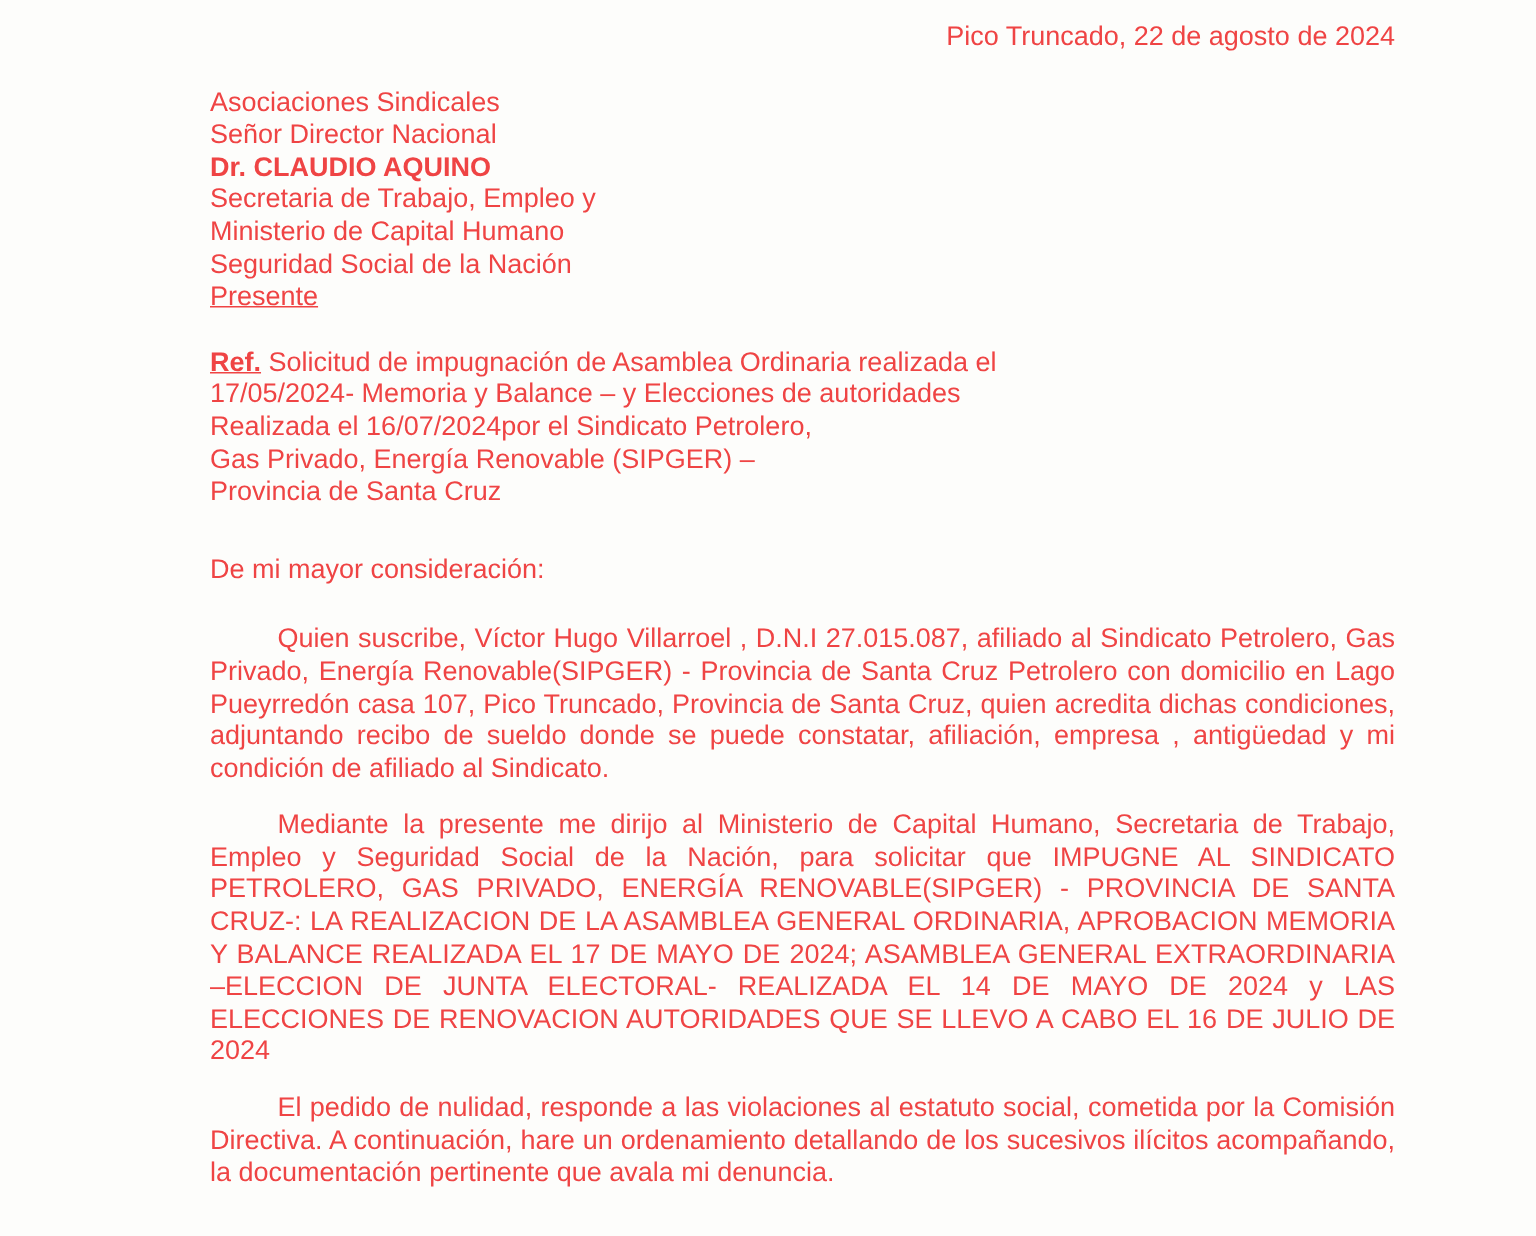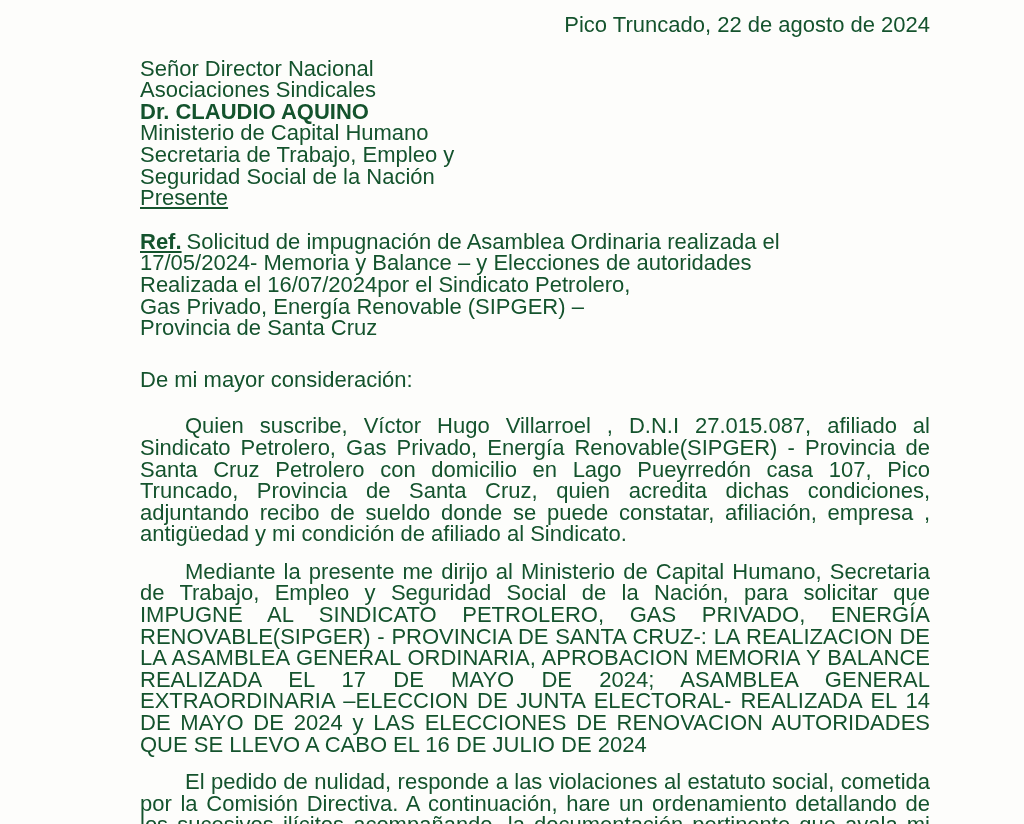--- a/index.html
+++ b/index.html
@@ -6,23 +6,23 @@
     margin: 0;
     padding: 0;
     background: #fdfdfb;
   }
   .page {
     position: relative;
     width: 1024px;
     height: 824px;
     box-sizing: border-box;
     background: #fdfdfb;
-    color: #14532d;
+    color: #ef4444;
     font-family: "Liberation Sans", "DejaVu Sans", sans-serif;
-    font-size: 22px;
+    font-size: 18px;
     line-height: 21.6px;
     padding: 14px 94px 0 140px;
     overflow: hidden;
   }
   .date-line {
     text-align: right;
     margin-bottom: 22px;
   }
   .recipient-block {
     margin-bottom: 22px;
@@ -57,25 +57,25 @@
   }
 </style>
 </head>
 <body>
 
 <div class="page">
 
   <div class="date-line">Pico Truncado, 22 de agosto de 2024</div>
 
   <div class="recipient-block">
+    <div>Asociaciones Sindicales</div>
     <div>Señor Director Nacional</div>
-    <div>Asociaciones Sindicales</div>
     <div class="bold">Dr. CLAUDIO AQUINO</div>
+    <div>Secretaria de Trabajo, Empleo y</div>
     <div>Ministerio de Capital Humano</div>
-    <div>Secretaria de Trabajo, Empleo y</div>
     <div>Seguridad Social de la Nación</div>
     <div class="bold-underline">Presente</div>
   </div>
 
   <div class="ref-block">
     <div>
       <span class="ref-label">Ref.</span><span>Solicitud de impugnación de Asamblea Ordinaria realizada el</span>
     </div>
     <div>17/05/2024- Memoria y Balance – y Elecciones de autoridades</div>
     <div>Realizada el 16/07/2024por el Sindicato Petrolero,</div>

